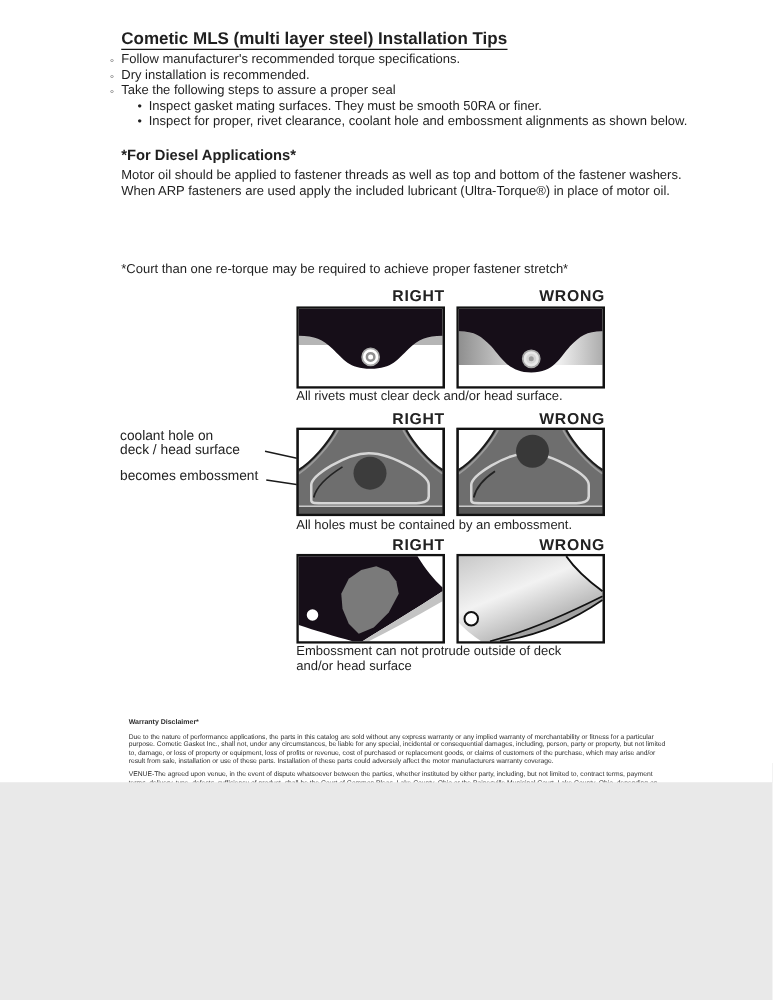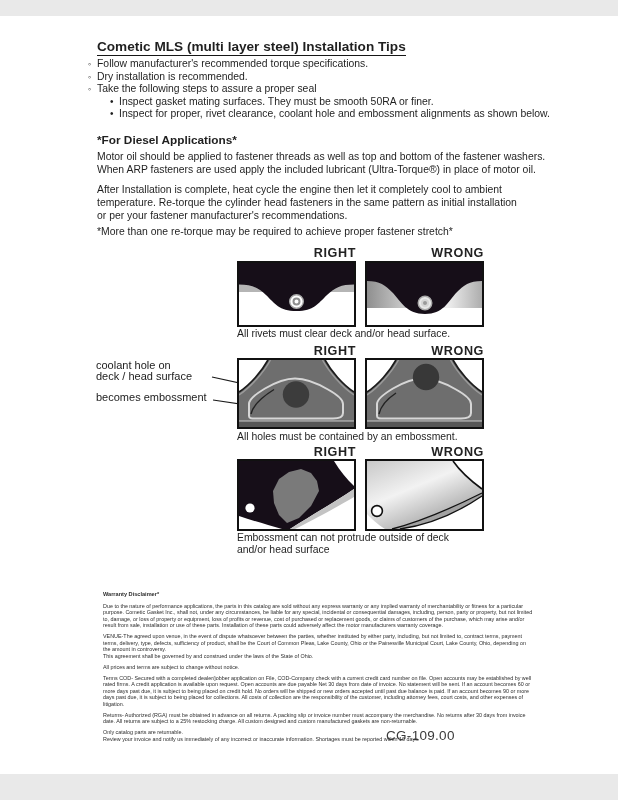--- a/index.html
+++ b/index.html
@@ -1,19 +1,19 @@
 <!DOCTYPE html>
 <html><head>
 <meta charset="utf-8">
 <style>
   html,body{margin:0;padding:0;background:#e9e9e9;}
   #page{
-    position:relative;width:618px;height:758px;background:#ffffff;
+    position:relative;width:618px;height:626px;background:#ffffff;
     font-family:"Liberation Sans","DejaVu Sans",sans-serif;color:#1f1f1f;
-    overflow:hidden;margin:16px auto;
+    overflow:hidden;margin:0 auto;
   }
   .abs{position:absolute;}
   
   .doc-title{
     left:97px;top:23px;font-size:13.6px;font-weight:bold;
     border-bottom:1.6px solid #161616;padding-bottom:1px;white-space:nowrap;
   }
   .tips-list{left:88px;top:42px;width:470px;font-size:10.4px;line-height:12.6px;}
   .tip-row{display:flex;}
   .tip-row.lvl2{padding-left:22px;}
@@ -61,24 +61,21 @@
     </div>
     <div class="tip-row lvl2">
       <span class="tip-marker">•</span>
       <span>Inspect for proper, rivet clearance, coolant hole and embossment alignments as shown below.</span>
     </div>
   </div>
 
   <div class="abs sec-heading">*For Diesel Applications*</div>
   <div class="abs body-para p-oil">Motor oil should be applied to fastener threads as well as top and bottom of the fastener washers.
 When ARP fasteners are used apply the included lubricant (Ultra-Torque®) in place of motor oil.</div>
-  <div class="abs body-para p-heat">After Installation is complete, heat cycle the engine then let it completely cool to ambient
-temperature. Re-torque the cylinder head fasteners in the same pattern as initial installation
-or per your fastener manufacturer's recommendations.</div>
-  <div class="abs body-para p-note">*More than one re-torque may be required to achieve proper fastener stretch*</div>
+  <div class="abs body-para p-note">*Court than one re-torque may be required to achieve proper fastener stretch*</div>
 
   <div class="abs rw-label" style="left:237px;top:230px;">RIGHT</div>
   <div class="abs rw-label" style="left:365px;top:230px;">WRONG</div>
 
   <svg class="abs panel" style="left:237px;top:245px;" width="119" height="66" viewBox="0 0 119 66">
     <rect x="0" y="0" width="119" height="66" fill="#ffffff"></rect>
     <rect x="2" y="23" width="115" height="8" fill="#b5b5b5"></rect>
     <path d="M2,2 H117 V23.5 C104,23.5 98,26.5 90,34 C81,42.5 77,50 59.5,50 C42,50 38,42.5 29,34 C21,26.5 15,23.5 2,23.5 Z" fill="#160e18"></path>
     <circle cx="59.5" cy="40.5" r="6.8" fill="#ffffff" stroke="#a9a9a9" stroke-width="1.4"></circle>
     <circle cx="59.5" cy="40.5" r="3" fill="#ffffff" stroke="#8f8f8f" stroke-width="2"></circle>

